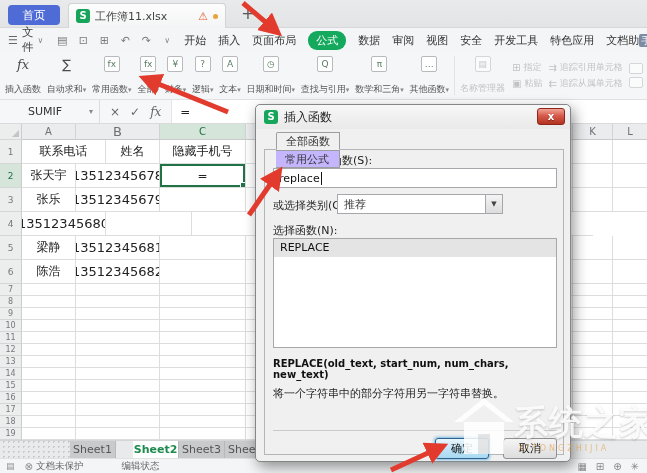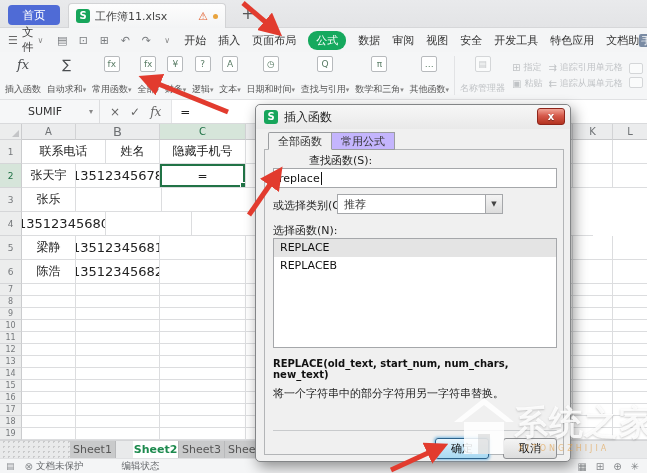--- a/index.html
+++ b/index.html
@@ -81,21 +81,21 @@
   .statusbar { position:absolute; left:0; top:458px; width:647px; height:15px; background:#f4f5f6; border-top:1px solid #e0e1e3; display:flex; align-items:center; font-size:9.5px; color:#66696c; }
   .statusbar .sic1 { margin:0 10px 0 6px; font-size:9px; color:#909396; }
   .prot { display:flex; align-items:center; gap:3px; margin-right:38px; }
   .prot .oi { font-size:10px; color:#8a8d90; }
   .status-icons { margin-left:auto; display:flex; gap:9px; padding-right:8px; color:#85888b; font-size:10px; }
 
   
   .dialog { position:absolute; left:255px; top:104px; width:316px; height:358px; background:#f0f0f0; border:1px solid #838587; border-radius:5px; box-shadow:3px 5px 14px rgba(0,0,0,.42); z-index:50; }
   .dlg-title { position:absolute; left:0; top:0; right:0; height:24px; display:flex; align-items:center; gap:6px; padding:0 8px; font-size:12px; color:#222; background:linear-gradient(#f7f7f7,#e9e9e9); border-radius:5px 5px 0 0; }
   .dlg-close { position:absolute; right:5px; top:3px; width:28px; height:17px; background:linear-gradient(#f1a496,#d65a4b 45%,#b3321f); border:1px solid #8e251b; border-radius:3px; color:#fff; font-size:10px; font-weight:bold; text-align:center; line-height:15px; text-shadow:0 1px 1px rgba(0,0,0,.4); }
-  .dlg-tabs { position:absolute; left:12px; top:27px; display:flex; z-index:3; }
+  .dlg-tabs { position:absolute; left:20px; top:27px; display:flex; z-index:3;flex-direction:column; }
   .dtab { height:18px; padding:0 9px; font-size:11px; line-height:17px; border:1px solid #9b9da0; background:#c4b5fd; color:#333; border-left:none; }
   .dtab:first-child { border-left:1px solid #9b9da0; border-radius:2px 0 0 0; }
   .dtab.active { background:#f0f0f0; border-bottom:1px solid #f0f0f0; position:relative; top:0; }
   .dlg-panel { position:absolute; left:8px; top:44px; width:300px; height:306px; border:1px solid #b3b5b7; background:#f0f0f0; }
   .dlbl { position:absolute; font-size:11px; color:#222; }
   .dinput { position:absolute; left:8px; top:18px; width:284px; height:20px; background:#fff; border:1px solid #a5a7aa; font-size:11px; display:flex; align-items:center; padding-left:5px; color:#111; }
   .caret { width:1px; height:13px; background:#111; margin-left:1px; }
   .dselect { position:absolute; left:72px; top:44px; width:166px; height:20px; background:#fff; border:1px solid #a5a7aa; font-size:11px; display:flex; align-items:center; padding-left:6px; }
   .dselect .dsarrow { position:absolute; right:0; top:0; width:17px; height:18px; background:linear-gradient(#f4f4f4,#dcdcdc); border-left:1px solid #a5a7aa; font-size:7px; color:#444; text-align:center; line-height:18px; }
   .dlist { position:absolute; left:8px; top:88px; width:284px; height:110px; background:#fff; border:1px solid #a5a7aa; font-size:11px; overflow:hidden; }
@@ -277,20 +277,21 @@
       <div class="gcell cA">张天宇</div>
       <div class="gcell cB">13512345678</div>
       <div class="gcell cC selcell">=</div>
       <div class="gcell cSp"></div>
       <div class="gcell cK"></div>
       <div class="gcell cL"></div>
     </div>
     <div class="grow">
       <div class="gcell rownum">3</div>
       <div class="gcell cA">张乐</div>
+      <div class="gcell cB">13512345679</div>
       <div class="gcell cC"></div>
       <div class="gcell cSp"></div>
       <div class="gcell cK"></div>
       <div class="gcell cL"></div>
     </div>
     <div class="grow">
       <div class="gcell rownum">4</div>
       <div class="gcell cB">13512345680</div>
       <div class="gcell cC"></div>
       <div class="gcell cSp"></div>
@@ -476,21 +477,20 @@
         <span class="caret"></span>
       </div>
       <div class="dlbl" style="left:8px; top:48px;">或选择类别(C):</div>
       <div class="dselect">
         <span>推荐</span>
         <span class="dsarrow">▼</span>
       </div>
       <div class="dlbl" style="left:8px; top:73px;">选择函数(N):</div>
       <div class="dlist">
         <div class="ditem sel">REPLACE</div>
-        <div class="ditem">REPLACEB</div>
       </div>
       <div class="dsig">REPLACE(old_text, start_num, num_chars, new_text)</div>
       <div class="ddesc">将一个字符串中的部分字符用另一字符串替换。</div>
       <div class="dsep"></div>
       <div class="dbtn ok">确定</div>
       <div class="dbtn cancel">取消</div>
     </div>
   </div>
 
   <svg class="arrows" viewBox="0 0 647 473">

